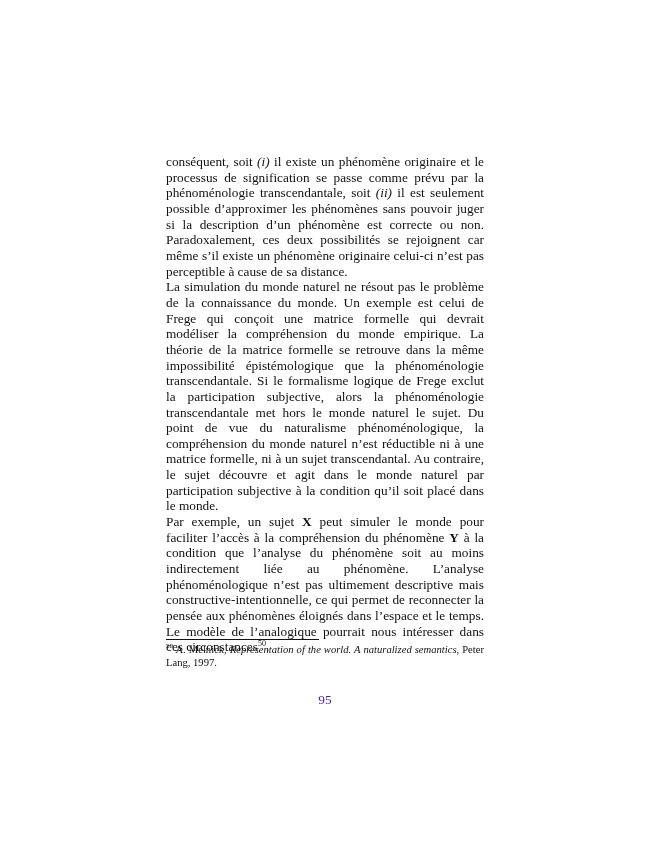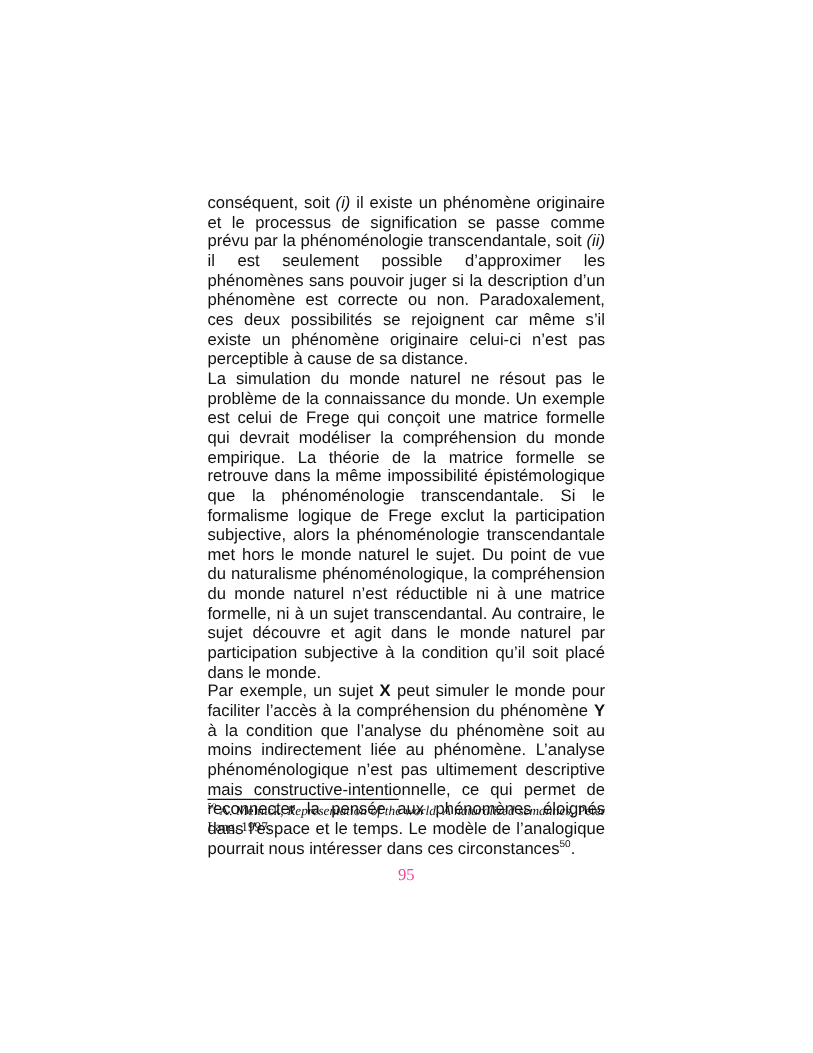--- a/index.html
+++ b/index.html
@@ -1,34 +1,34 @@
 <!DOCTYPE html>
 <html><head>
 <meta charset="utf-8">
 <style>
   html, body { margin:0; padding:0; background:#ffffff; }
   body { width:650px; height:842px; position:relative; overflow:hidden; }
   .page { position:absolute; left:0; top:0; width:650px; height:842px; background:#fff; }
   .text-block {
     position:absolute; left:166px; top:154px; width:318px;
-    font-family:Liberation Sans, sans-serif; font-size:13.3px; line-height:15.65px;
+    font-family:Liberation Serif, serif; font-size:13.3px; line-height:15.65px;
     color:#111; text-align:justify; hyphens:none;
   }
   .text-block p { margin:0; }
   .sup { font-size:8px; vertical-align:super; line-height:0; }
   .footnote-rule { position:absolute; left:166px; top:639px; width:153px; border-top:1px solid #111; }
   .footnote {
     position:absolute; left:166px; top:643px; width:318px;
     font-family:Liberation Serif, serif; font-size:10.6px; line-height:13px;
     color:#111; text-align:justify;
   }
   .footnote .fn-num { font-size:7px; vertical-align:super; line-height:0; }
   .page-number {
     position:absolute; left:0; width:650px; top:692px; text-align:center;
-    font-family:"Liberation Serif", serif; font-size:13.3px; color:#ec4899;
+    font-family:"Liberation Serif", serif; font-size:13.3px; color:#4c1d95;
   }
   i, em { font-style:italic; }
   b { font-weight:bold; }
 </style>
 </head>
 <body>
 
 <div class="page">
   <div class="text-block" id="body-text">
       <p><span>conséquent, soit </span><i>(i)</i><span> il existe un phénomène originaire et le processus de signification se passe comme prévu par la phénoménologie transcendantale, soit </span><i>(ii)</i><span> il est seulement possible d’approximer les phénomènes sans pouvoir juger si la description d’un phénomène est correcte ou non. Paradoxalement, ces deux possibilités se rejoignent car même s’il existe un phénomène originaire celui-ci n’est pas perceptible à cause de sa distance.</span></p>

